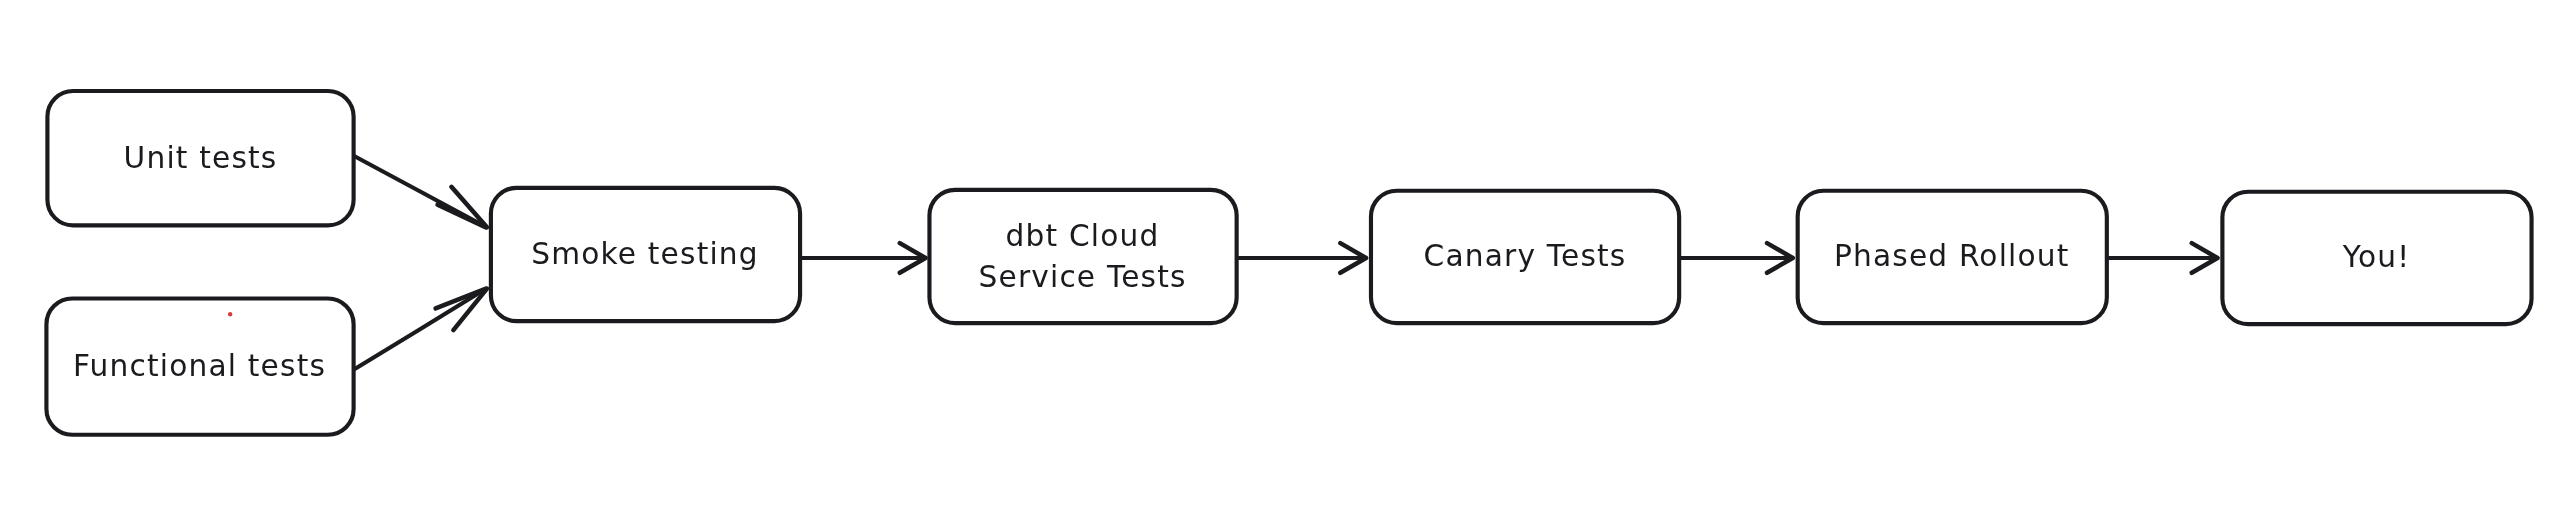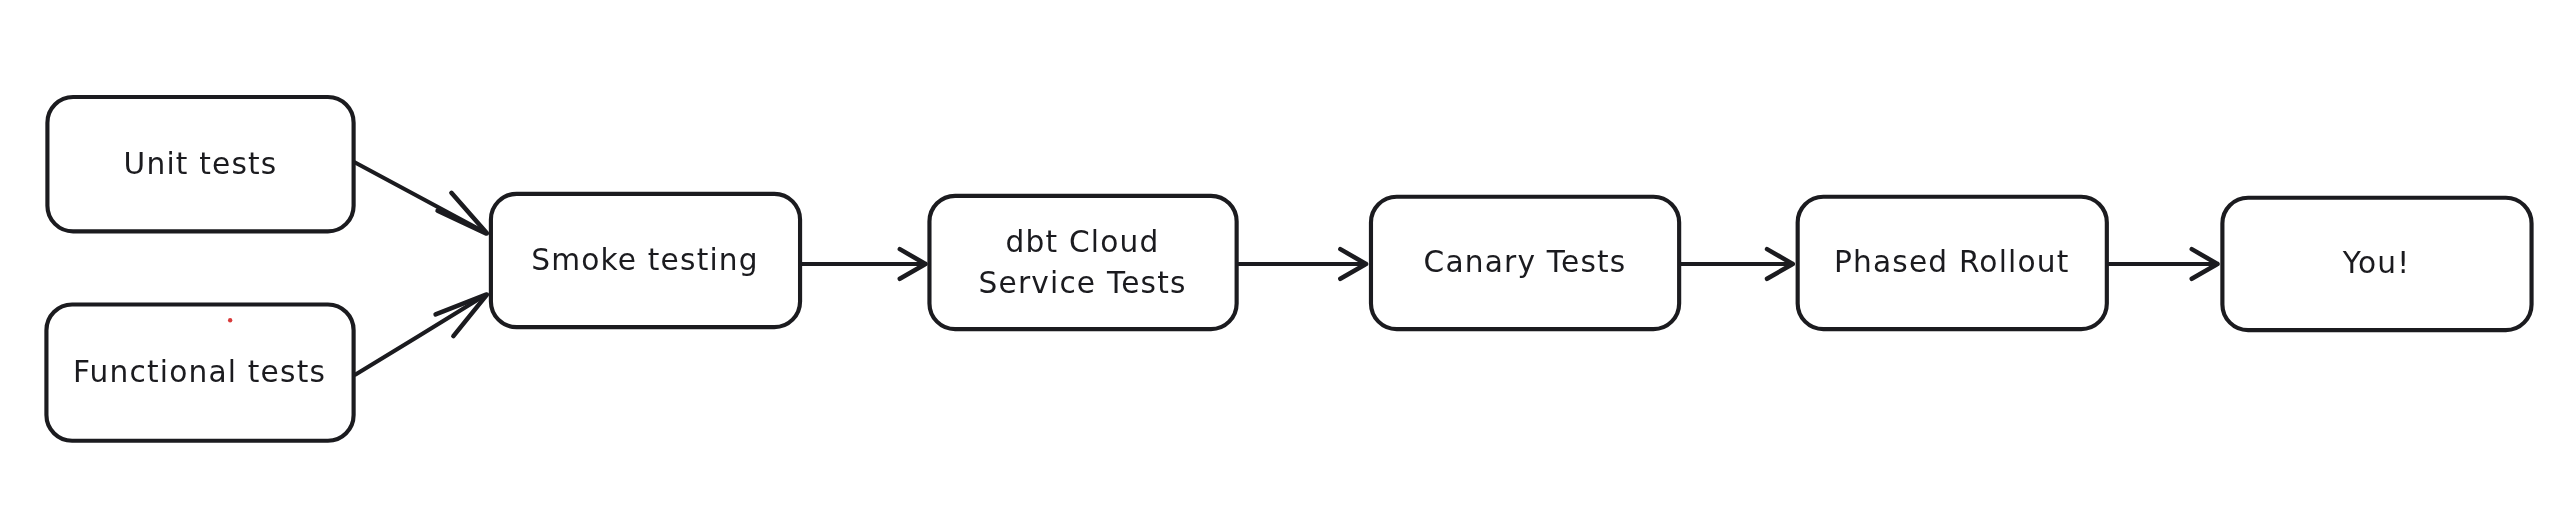--- a/index.html
+++ b/index.html
@@ -12,21 +12,20 @@
     width: 2576px;
     height: 510px;
     overflow: hidden;
     font-family: "DejaVu Sans", sans-serif;
   }
   #diagram-root {
     position: relative;
     width: 2576px;
     height: 358px;
     background: #ffffff;
-    margin-top: 6px;
   }
   #diagram-svg {
     position: absolute;
     left: 0;
     top: 0;
     width: 2576px;
     height: 510px;
     display: block;
   }
   .node-label {

